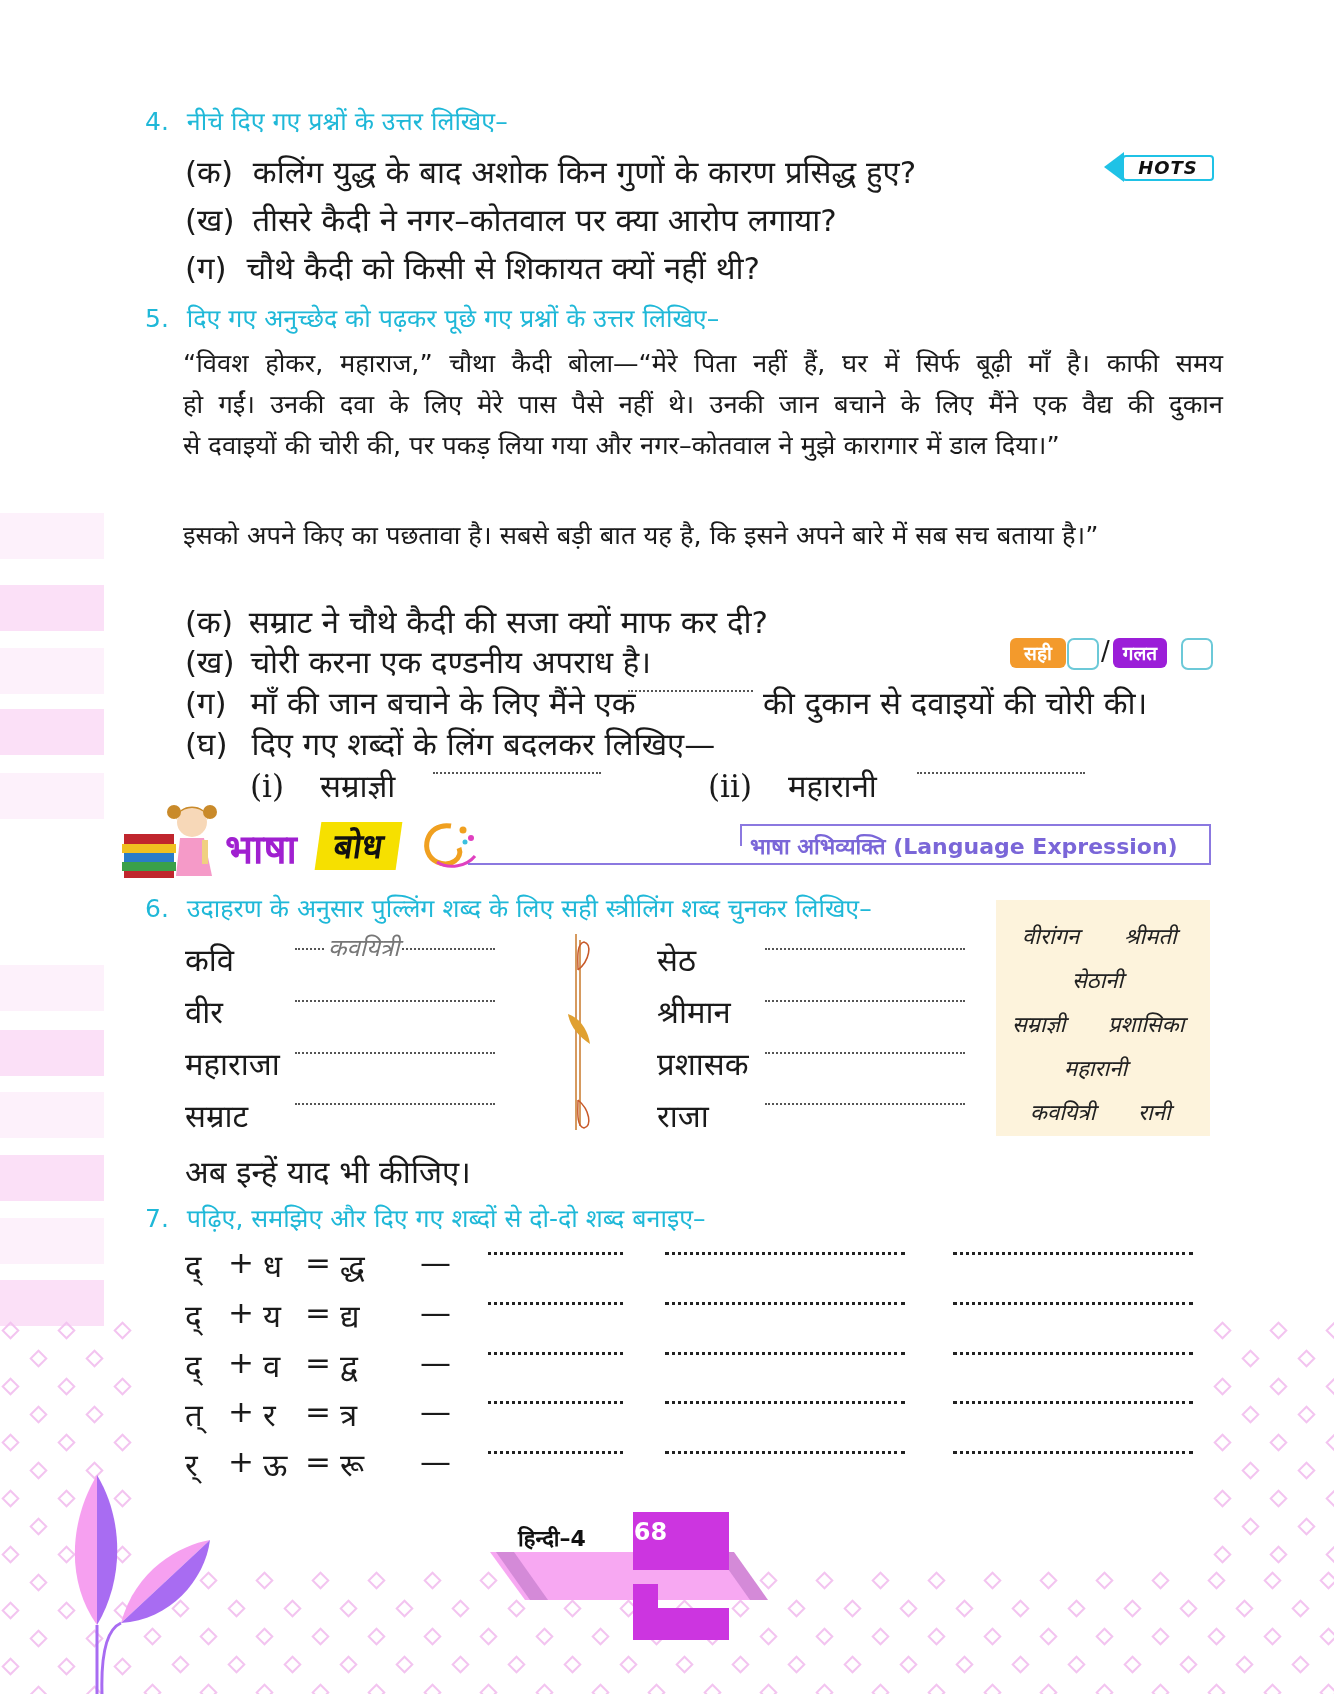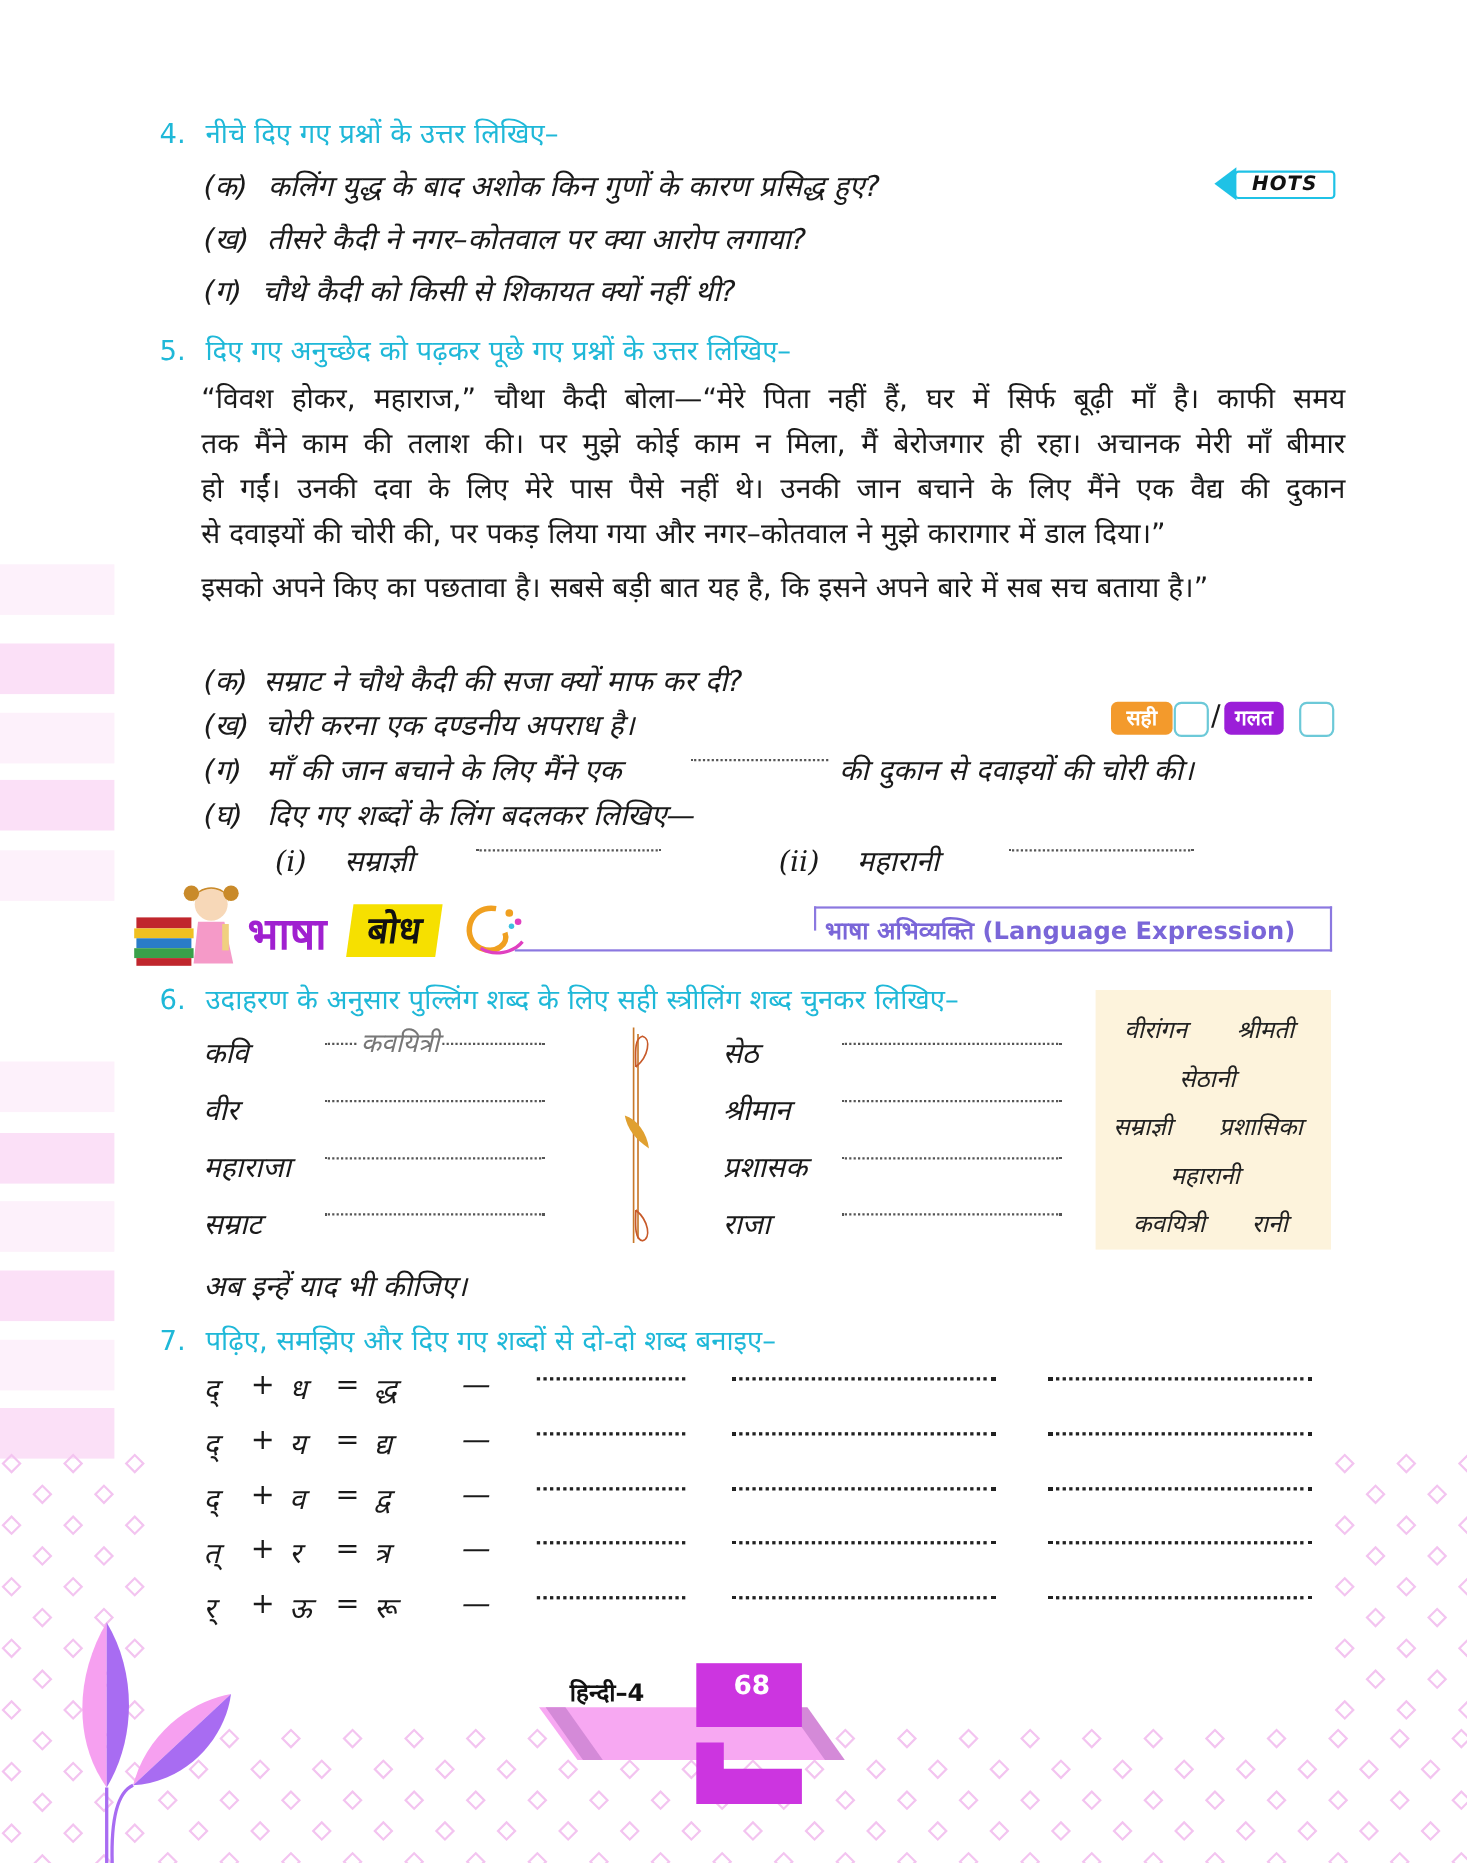--- a/index.html
+++ b/index.html
@@ -4,21 +4,21 @@
 <style>
   html, body { margin:0; padding:0; }
   body {
     width:1334px; height:1694px; position:relative; overflow:hidden;
     background:#ffffff;
     font-family:"DejaVu Sans", sans-serif;
     color:#1a1a1a;
   }
   .abs { position:absolute; }
   .q-head { color:#1fb8d8; font-size:25px; white-space:nowrap; }
-  .line { font-size:26px; white-space:nowrap; color:#1a1a1a;font-style:italic; }
+  .line { font-size:31px; white-space:nowrap; color:#1a1a1a; }
   .para { font-size:25.5px; line-height:41px; color:#1a1a1a; width:1040px; text-align:justify; text-align-last:justify; }
   .para .last { text-align-last:left; }
   .dots { border-bottom:3px dotted #222; height:0; }
   .dots-light { border-bottom:2px dotted #555; height:0; }
 
   
   .stripe { position:absolute; left:0; width:104px; height:46px; }
 
   
   .diamond-field { position:absolute; overflow:hidden; }
@@ -266,21 +266,20 @@
   <div class="hots-box">HOTS</div>
 </div>
 
 <div class="abs q-head" style="left:145px;top:300px;">
   <span>5.</span>
   <span style="margin-left:10px;">दिए गए अनुच्छेद को पढ़कर पूछे गए प्रश्नों के उत्तर लिखिए–</span>
 </div>
 
 <div class="abs para" style="left:183px;top:343px;">
   <div>“विवश होकर, महाराज,” चौथा कैदी बोला—“मेरे पिता नहीं हैं, घर में सिर्फ बूढ़ी माँ है। काफी समय</div>
-  <div>तक मैंने काम की तलाश की। पर मुझे कोई काम न मिला, मैं बेरोजगार ही रहा। अचानक मेरी माँ बीमार</div>
   <div>हो गईं। उनकी दवा के लिए मेरे पास पैसे नहीं थे। उनकी जान बचाने के लिए मैंने एक वैद्य की दुकान</div>
   <div class="last">से दवाइयों की चोरी की, पर पकड़ लिया गया और नगर–कोतवाल ने मुझे कारागार में डाल दिया।”</div>
 </div>
 <div class="abs para" style="left:183px;top:515px;">
   <div class="last">इसको अपने किए का पछतावा है। सबसे बड़ी बात यह है, कि इसने अपने बारे में सब सच बताया है।”</div>
 </div>
 
 <div class="abs line" style="left:185px;top:600px;">
   <span>(क)</span>
   <span style="margin-left:6px;">सम्राट ने चौथे कैदी की सजा क्यों माफ कर दी?</span>
@@ -449,13 +448,13 @@
   </div>
 
 <svg class="abs" style="left:490px;top:1510px;" width="280" height="130" viewBox="0 0 280 130">
   <polygon points="0,42 230,42 265,90 35,90" fill="#f7a8f2"></polygon>
   <polygon points="6,42 24,42 58,90 40,90" fill="#d48ad8"></polygon>
   <polygon points="226,42 244,42 278,90 260,90" fill="#d48ad8"></polygon>
   <rect x="143" y="2" width="96" height="58" fill="#cc35e0"></rect>
   <polygon points="143,74 168,74 168,98 239,98 239,130 143,130" fill="#cc35e0"></polygon>
 </svg>
 <div class="footer-text" style="left:518px;top:1522px;">हिन्दी–4</div>
-<div class="page-num" style="left:633px;top:1518px;width:101px;">68</div>
+<div class="page-num" style="left:600px;top:1518px;width:101px;">68</div>
 
 </body></html>

